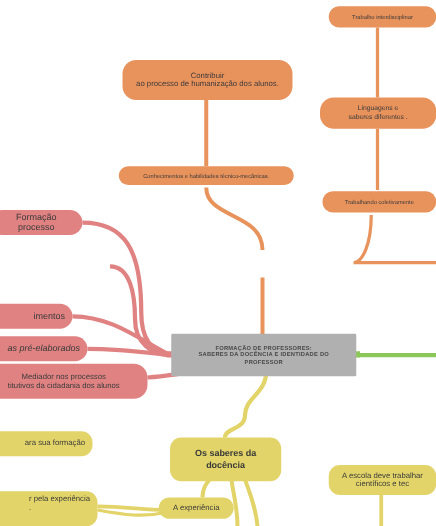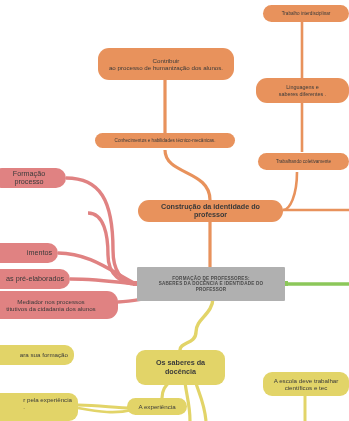--- a/index.html
+++ b/index.html
@@ -103,23 +103,20 @@
 
   <div class="node n-orange t-md" style="left:98px; top:48px; width:136px; height:32px;">
     <span>Contribuir
 ao processo de humanização dos alunos.</span>
   </div>
 
   <div class="node n-orange t-xs" style="left:95px; top:133px; width:140px; height:15px;">
     <span>Conhecimentos e habilidades técnico-mecânicas.</span>
   </div>
 
-  <div class="node n-orange t-lg bold" style="left:138px; top:200px; width:145px; height:22px;">
-    <span>Construção da identidade do professor</span>
-  </div>
 
   <div class="node n-orange t-xs" style="left:263px; top:5px; width:86px; height:17px;">
     <span>Trabalho interdisciplinar</span>
   </div>
 
   <div class="node n-orange t-sm" style="left:256px; top:78px; width:93px; height:25px;">
     <span>Linguagens e
 saberes diferentes .</span>
   </div>
 
@@ -130,21 +127,21 @@
   <div class="node n-pink t-lg" style="left:-8px; top:168px; width:74px; height:20px;">
     <span>Formação processo</span>
   </div>
 
 
   <div class="node n-pink t-lg" style="left:-34px; top:243px; width:92px; height:20px;">
     <span class="pad-r" style="margin-left:auto;">imentos</span>
   </div>
 
   <div class="node n-pink t-lg" style="left:-30px; top:269px; width:100px; height:20px;">
-    <span style="margin-left:auto;">as pré-elaborados</span>
+    <span style="margin-left:auto;font-style:italic;">as pré-elaborados</span>
   </div>
 
   <div class="node n-pink t-md" style="left:-16px; top:291px; width:134px; height:28px;">
     <span>Mediador nos processos
 titutivos da cidadania dos alunos</span>
   </div>
 
   <div class="node n-gray t-xs" style="left:137px; top:267px; width:148px; height:34px;">
     <span>FORMAÇÃO DE PROFESSORES:
 SABERES DA DOCÊNCIA E IDENTIDADE DO PROFESSOR</span>

